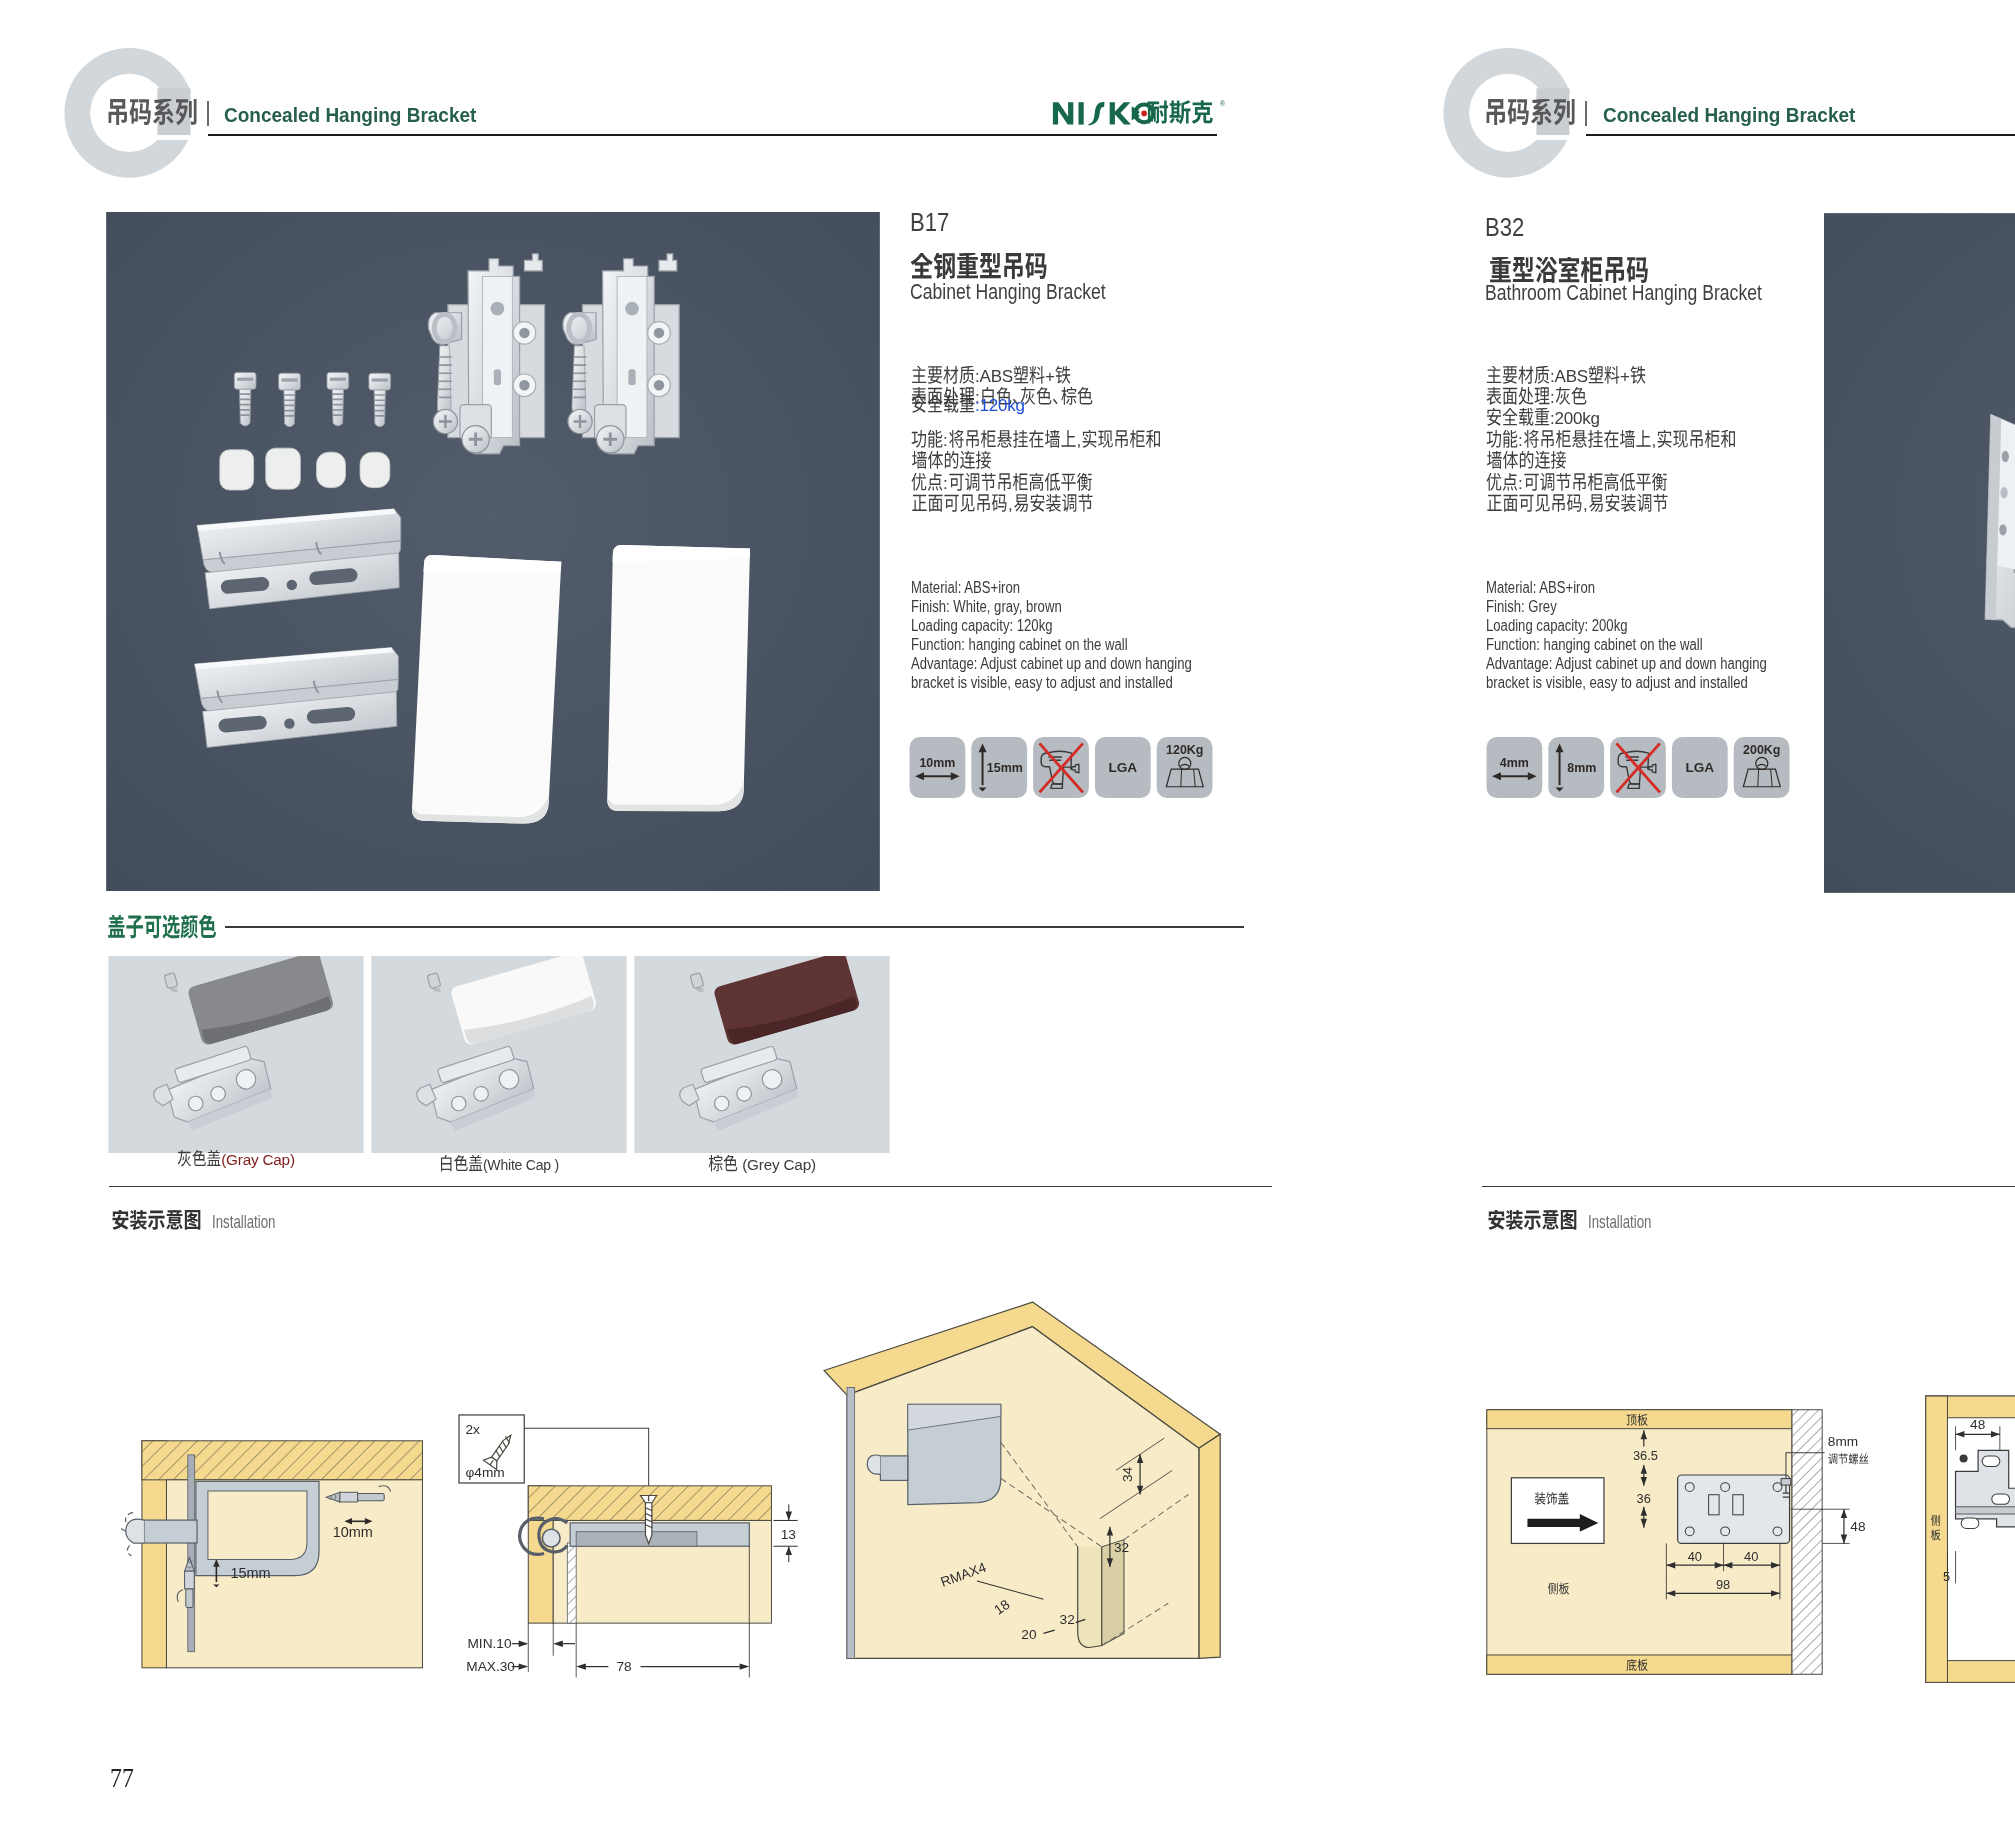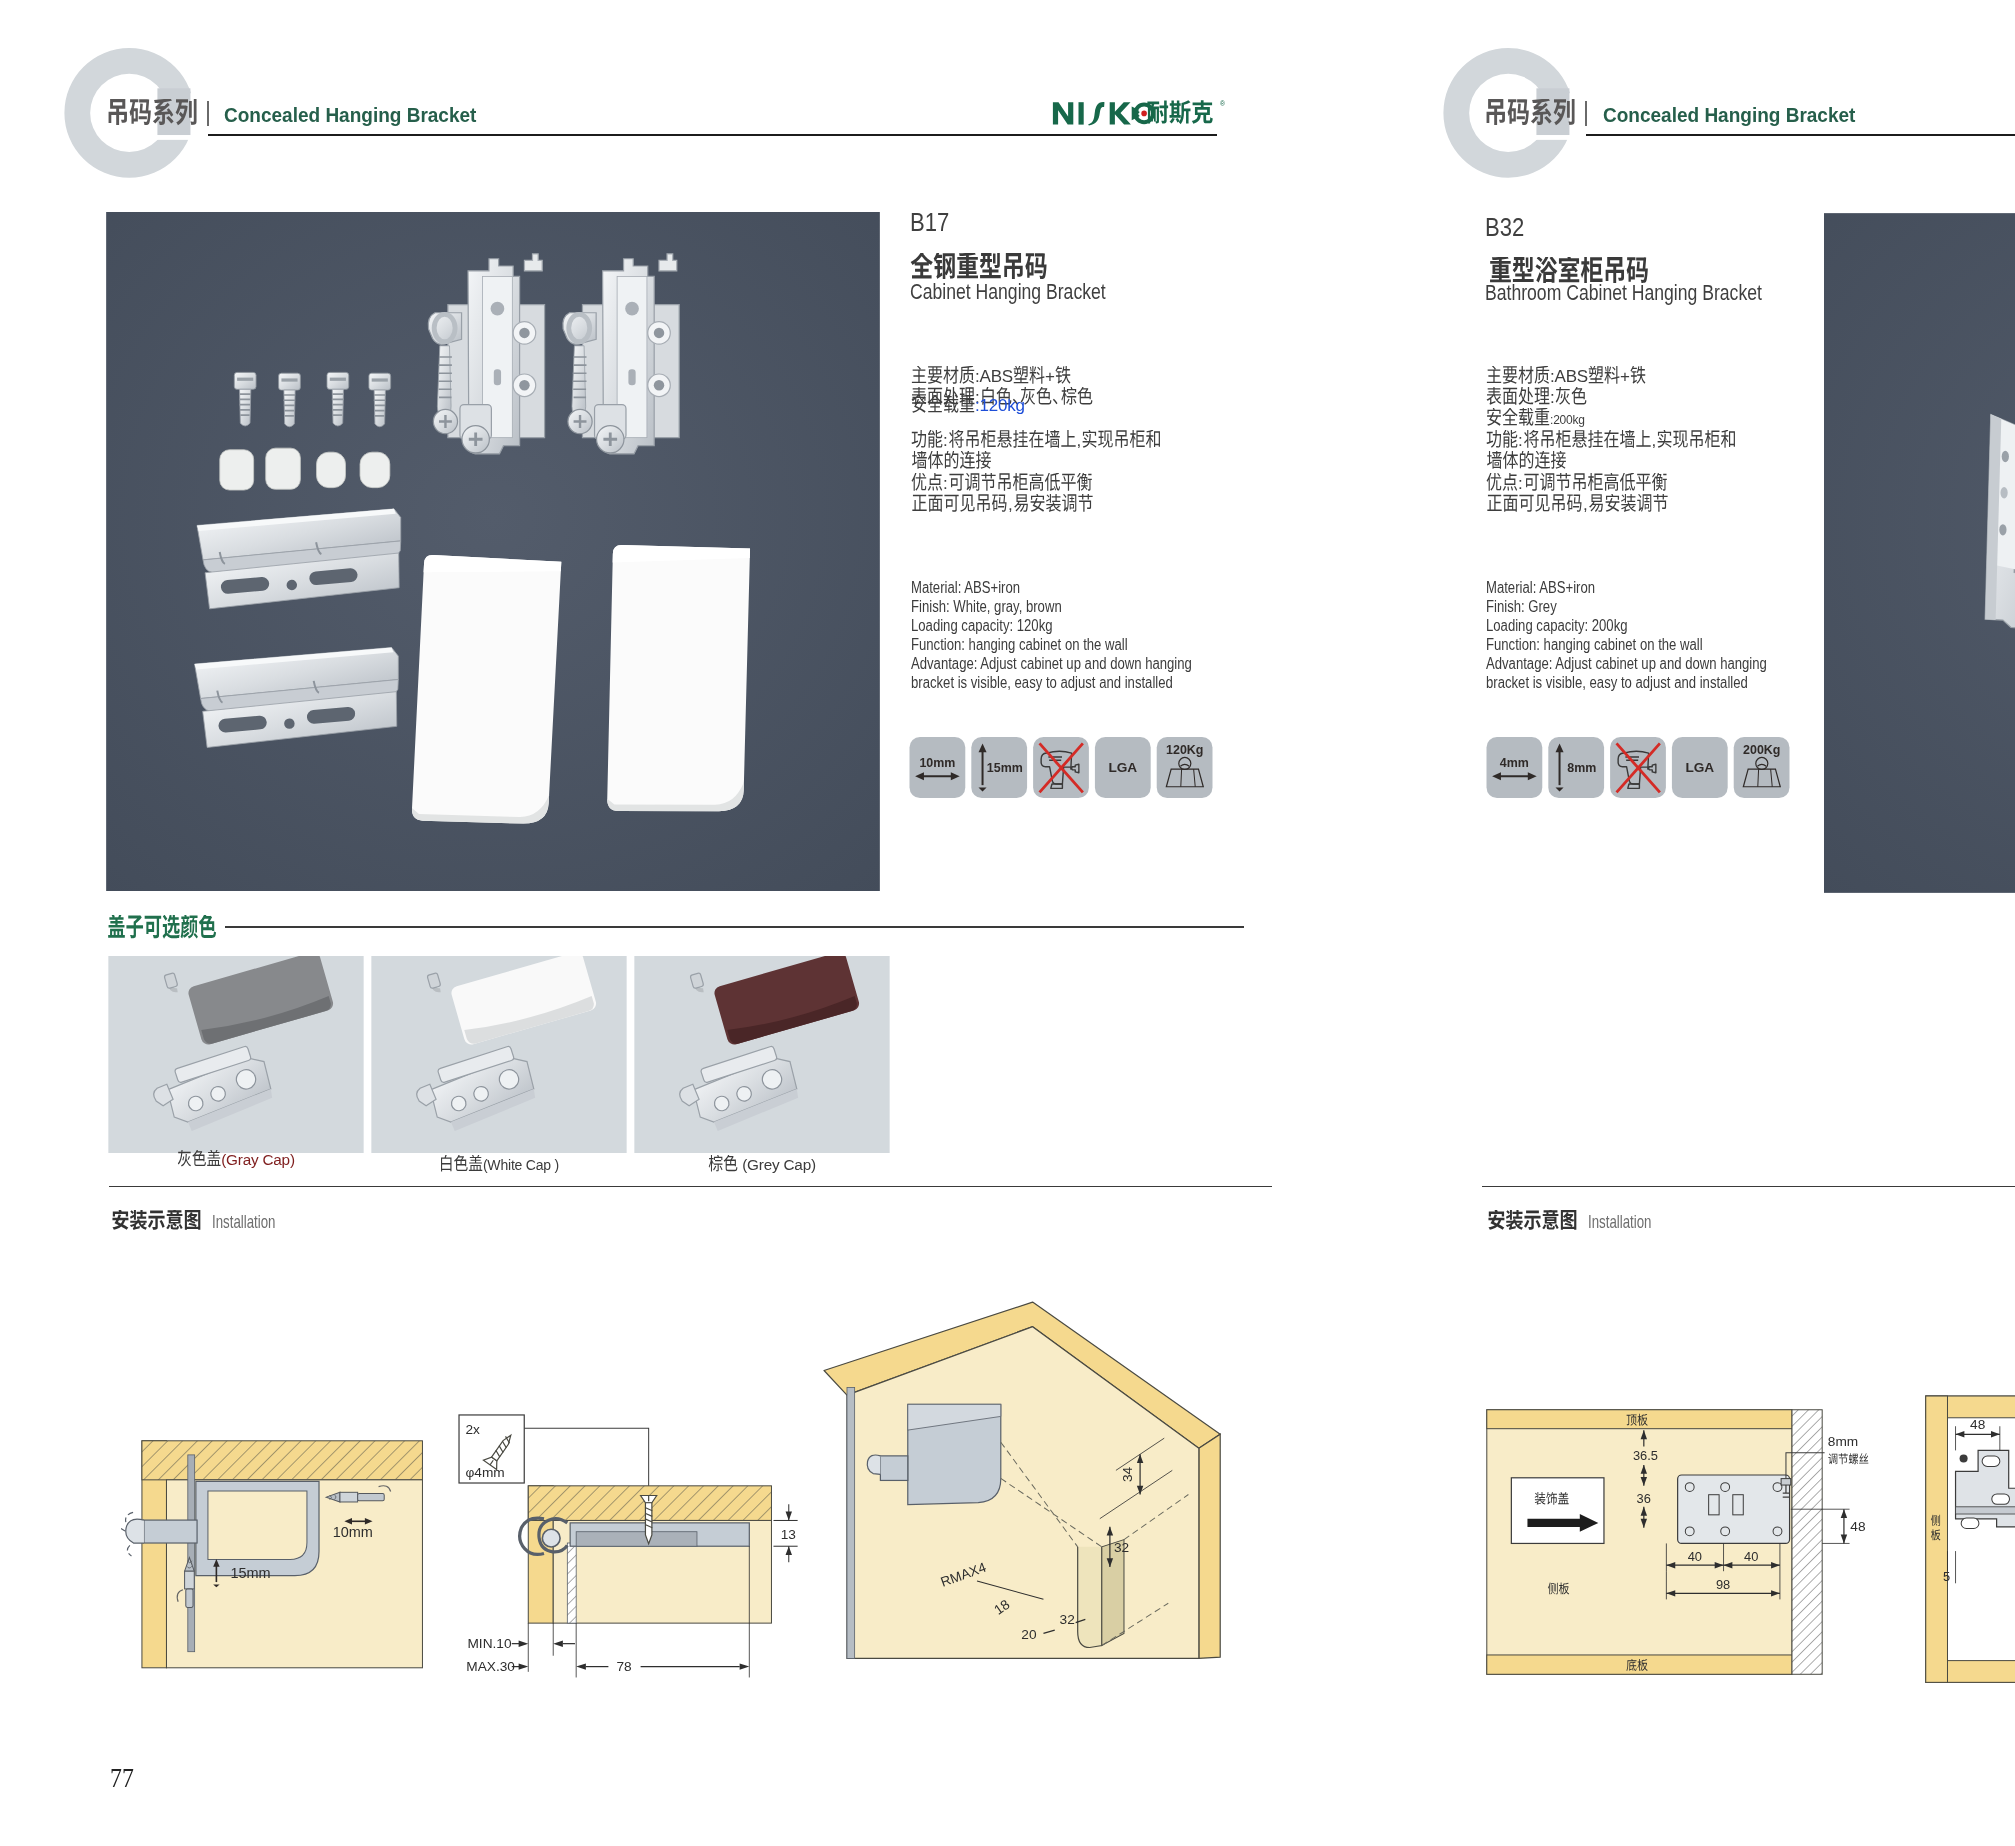--- a/index.html
+++ b/index.html
@@ -504,21 +504,21 @@
         <use href="#r8272" x="1000"></use>
       </g>
     </svg></div>
 <div class="abs" style="left:1486px;top:407px;font-size:20px;line-height:20px;color:#3d3d3d;white-space:nowrap"><svg style="width:64px;height:20px;vertical-align:-0.19em;" viewBox="0 -810 3200 1000" fill="#3d3d3d">
       <g transform="scale(0.8,1)">
         <use href="#r5b89" x="0"></use>
         <use href="#r5168" x="1000"></use>
         <use href="#r8f7d" x="2000"></use>
         <use href="#r91cd" x="3000"></use>
       </g>
-    </svg><span style="font-size:12px;letter-spacing:-0.2px">:200kg</span></div>
+    </svg><span style="font-size:17px;letter-spacing:-0.2px">:200kg</span></div>
 <div class="abs" style="left:1486px;top:429px;font-size:20px;line-height:20px;color:#3d3d3d;white-space:nowrap"><svg style="width:32px;height:20px;vertical-align:-0.19em;" viewBox="0 -810 1600 1000" fill="#3d3d3d">
       <g transform="scale(0.8,1)">
         <use href="#r529f" x="0"></use>
         <use href="#r80fd" x="1000"></use>
       </g>
     </svg><span style="font-size:17px;letter-spacing:-0.2px">:</span><svg style="width:129px;height:20px;vertical-align:-0.19em;" viewBox="0 -810 6400 1000" fill="#3d3d3d">
       <g transform="scale(0.8,1)">
         <use href="#r5c06" x="0"></use>
         <use href="#r540a" x="1000"></use>
         <use href="#r67dc" x="2000"></use>

